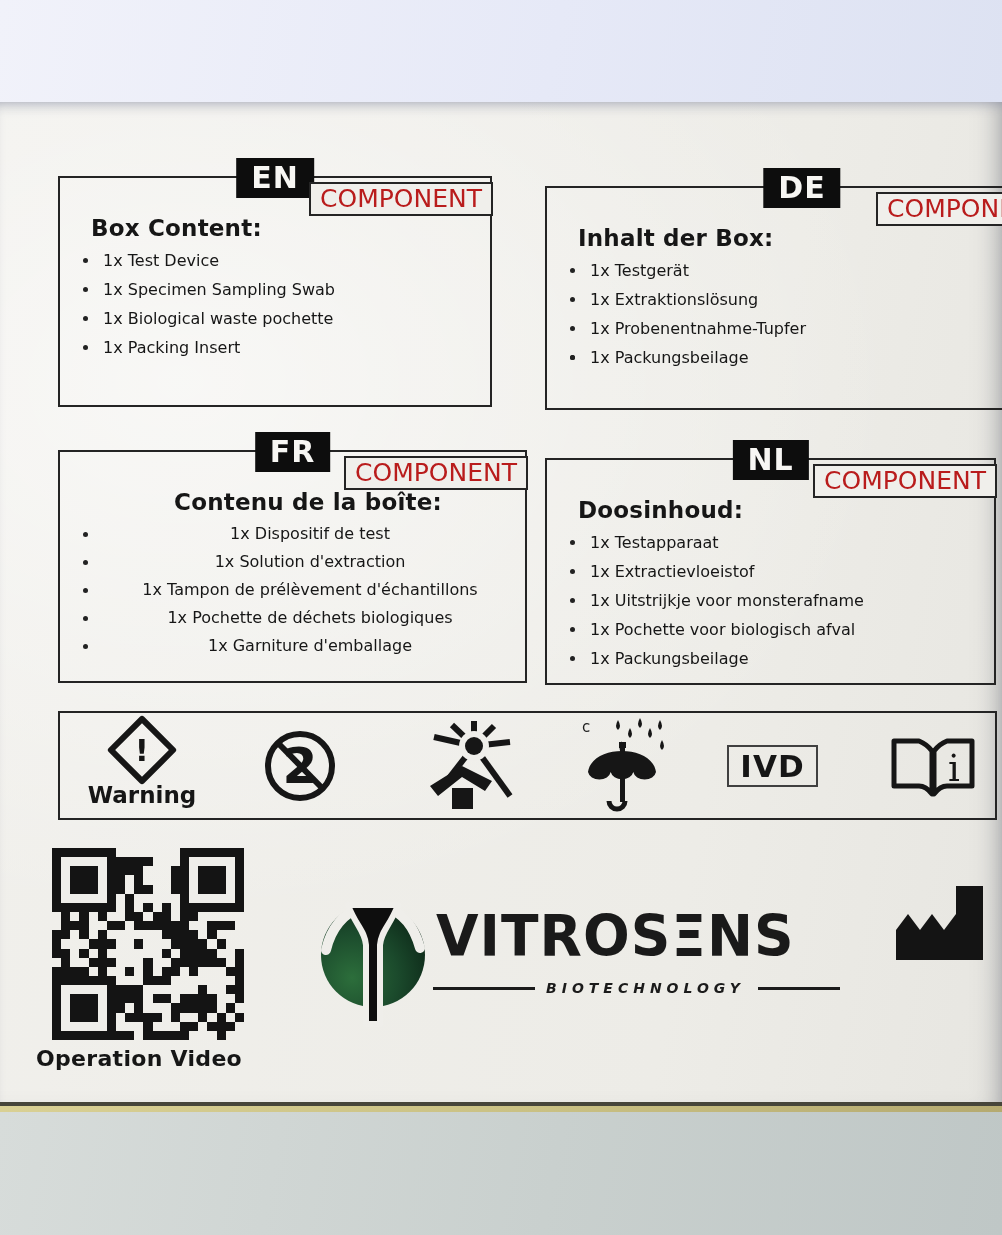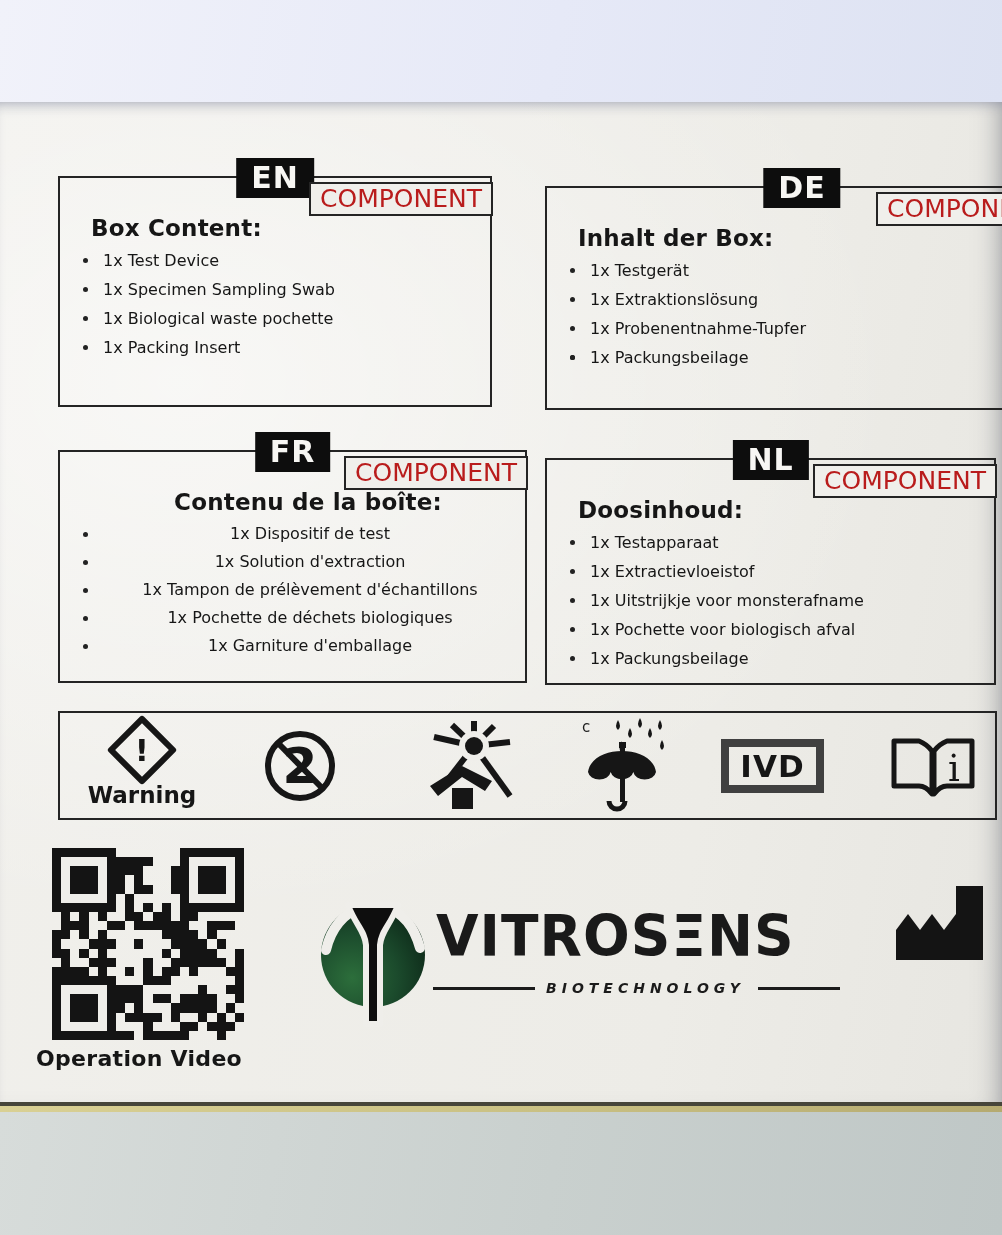--- a/index.html
+++ b/index.html
@@ -48,21 +48,21 @@
   #sym-noreuse{left:180px;width:120px;}
   #sym-sun{left:343px;width:130px;}
   #sym-dry{left:497px;width:130px;}
   #sym-ivd{left:650px;width:125px;}
   #sym-book{left:810px;width:126px;}
   .warn-col{display:flex;flex-direction:column;align-items:center;margin-top:-4px;}
   .w-diamond{width:38px;height:38px;border:6px solid #161616;border-radius:3px;
     transform:rotate(45deg);display:flex;align-items:center;justify-content:center;margin-top:6px;}
   .w-diamond span{transform:rotate(-45deg);font-weight:bold;font-size:31px;line-height:1;}
   .w-label{font-weight:bold;font-size:23px;margin-top:7px;}
-  .ivd-box{border:8px solid #404040;font-weight:bold;font-size:31px;line-height:38px;
+  .ivd-box{border:2px solid #404040;font-weight:bold;font-size:31px;line-height:38px;
     padding:0 11px;letter-spacing:1px;}
 
   
   #qr{position:absolute;left:52px;top:848px;}
   .qr-caption{position:absolute;left:36px;top:1046px;font-weight:bold;font-size:22px;letter-spacing:.3px;}
   #logo{position:absolute;left:318px;top:898px;}
   .wordmark{position:absolute;left:436px;top:902px;font-size:55px;font-weight:bold;
     letter-spacing:1px;color:#1a1a1a;transform:scaleY(1.05);transform-origin:top left;white-space:nowrap;}
   .tagline{position:absolute;left:433px;top:980px;display:flex;align-items:center;}
   .tagline .rule{height:3px;background:#1b1b1b;}

